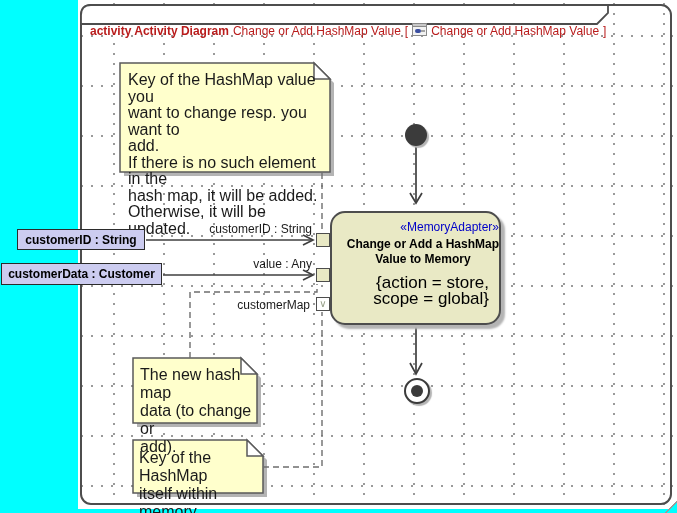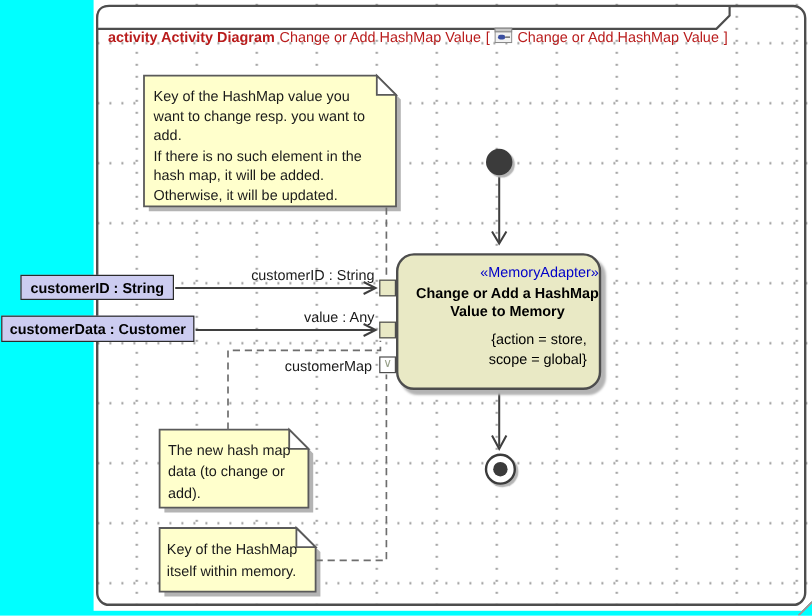--- a/index.html
+++ b/index.html
@@ -18,41 +18,41 @@
       radial-gradient(circle, var(--grid-dot,#9a9a9a) 0.8px, rgba(0,0,0,0) 1.1px);
     background-size:10px 50px, 50px 10px;
     background-position:9px 11px, 11px 9px;
   }
   #page-corner{
     position:absolute;left:665px;top:501px;width:12px;height:12px;
     background:linear-gradient(135deg, rgba(0,0,0,0) 46%, #9a9a9a 46%, #9a9a9a 58%, var(--canvas,#00ffff) 58%);
   }
   svg.overlay{position:absolute;left:0;top:0;width:677px;height:513px;}
   .note-text{
-    position:absolute;font-size:12px;line-height:16.5px;color:#1a1a1a;
+    position:absolute;font-size:16px;line-height:16.5px;color:#1a1a1a;
     white-space:pre-line;
   }
   
   #frame-title{
     position:absolute;left:90px;top:7px;height:16px;line-height:16px;
     font-size:12px;color:#b91c1c;white-space:nowrap;display:flex;align-items:center;gap:4px;margin-top:16px;
   }
   #frame-title .bold{font-weight:bold;}
   #frame-title .icon{display:inline-block;position:relative;top:0;}
   
   #action-node{
     position:absolute;left:330px;top:211px;width:167px;height:103px;
     background:var(--node-fill,#e9e9c5);
     border:2px solid var(--frame-border,#4d4d4d);border-radius:15px;
     box-shadow:4px 4px 2px var(--shadow,#b4b4b4);
     display:flex;flex-direction:column;padding-top:7px;box-sizing:content-box;align-items:flex-end;
   }
   #action-node .stereo{font-size:12px;text-align:center;color:var(--stereotype,#0000c8);}
   #action-node .name{font-size:12px;font-weight:bold;text-align:center;white-space:pre-line;line-height:15px;margin-top:3px;color:#000;}
-  #action-node .constraint{font-size:12px;text-align:right;white-space:pre-line;line-height:16px;margin-top:8px;padding-right:10px;color:#000;}
+  #action-node .constraint{font-size:17px;text-align:right;white-space:pre-line;line-height:16px;margin-top:8px;padding-right:10px;color:#000;}
   
   .pin{
     position:absolute;width:12px;height:12px;
     background:var(--pin-fill,#e9e9c5);
     border:1.5px solid var(--frame-border,#4d4d4d);
   }
   #pin-customer-map{background:#fff;text-align:center;}
   #pin-customer-map span{font-size:10px;line-height:11px;color:#97a089;display:block;}
   .pin-label{
     position:absolute;font-size:12px;color:#1a1a1a;text-align:right;white-space:nowrap;

